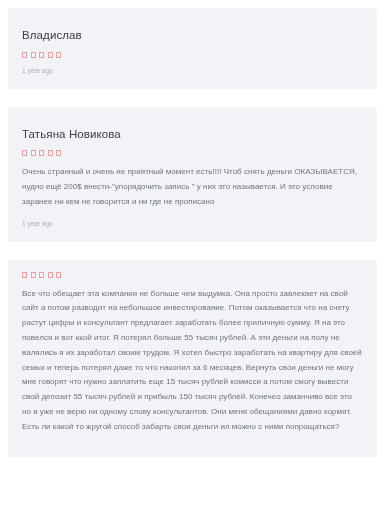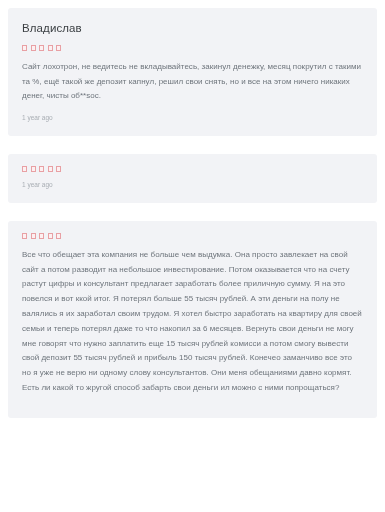--- a/index.html
+++ b/index.html
@@ -25,21 +25,21 @@
     border-radius: 3px;
     padding: 12px 14px 12px 14px;
     margin-bottom: 18px;
     box-sizing: border-box;
   }
 
   .review-author {
     font-size: 11.5px;
     color: #3c4044;
     letter-spacing: 0.1px;
-    margin: 2px 0 9px 0;
+    margin: 9px 0 9px 0;
     line-height: 1.2;
   }
 
   .rating {
     display: flex;
     gap: 3.5px;
     margin: 0 0 9px 0;
     line-height: 1;
   }
 
@@ -76,32 +76,33 @@
 
   <div class="review-card">
     <div class="review-author">Владислав</div>
     <div class="rating">
       <span class="star"></span>
       <span class="star"></span>
       <span class="star"></span>
       <span class="star"></span>
       <span class="star"></span>
     </div>
-    <div class="review-body">Сайт лохотрон, не ведитесь не вкладывайтесь, закинул денежку, месяц покрутил с такими та %, ещё такой же депозит капнул, решил свои снять, но и все на этом ничего никаких денег, чисты об**soc.</div>
     <div class="review-time">1 year ago</div>
   </div>
 
   <div class="review-card">
+    <div class="review-author">Татьяна Новикова</div>
     <div class="rating">
       <span class="star"></span>
       <span class="star"></span>
       <span class="star"></span>
       <span class="star"></span>
       <span class="star"></span>
     </div>
+    <div class="review-body">Очень странный и очень не приятный момент есть!!!! Чтоб снять деньги ОКАЗЫВАЕТСЯ, нудно ещё 200$ внести-"упорядочить запись " у них это называется. И это условие заранее ни кем не говорится и ни где не прописано</div>
     <div class="review-time">1 year ago</div>
   </div>
 
   <div class="review-card">
     <div class="rating">
       <span class="star"></span>
       <span class="star"></span>
       <span class="star"></span>
       <span class="star"></span>
       <span class="star"></span>

